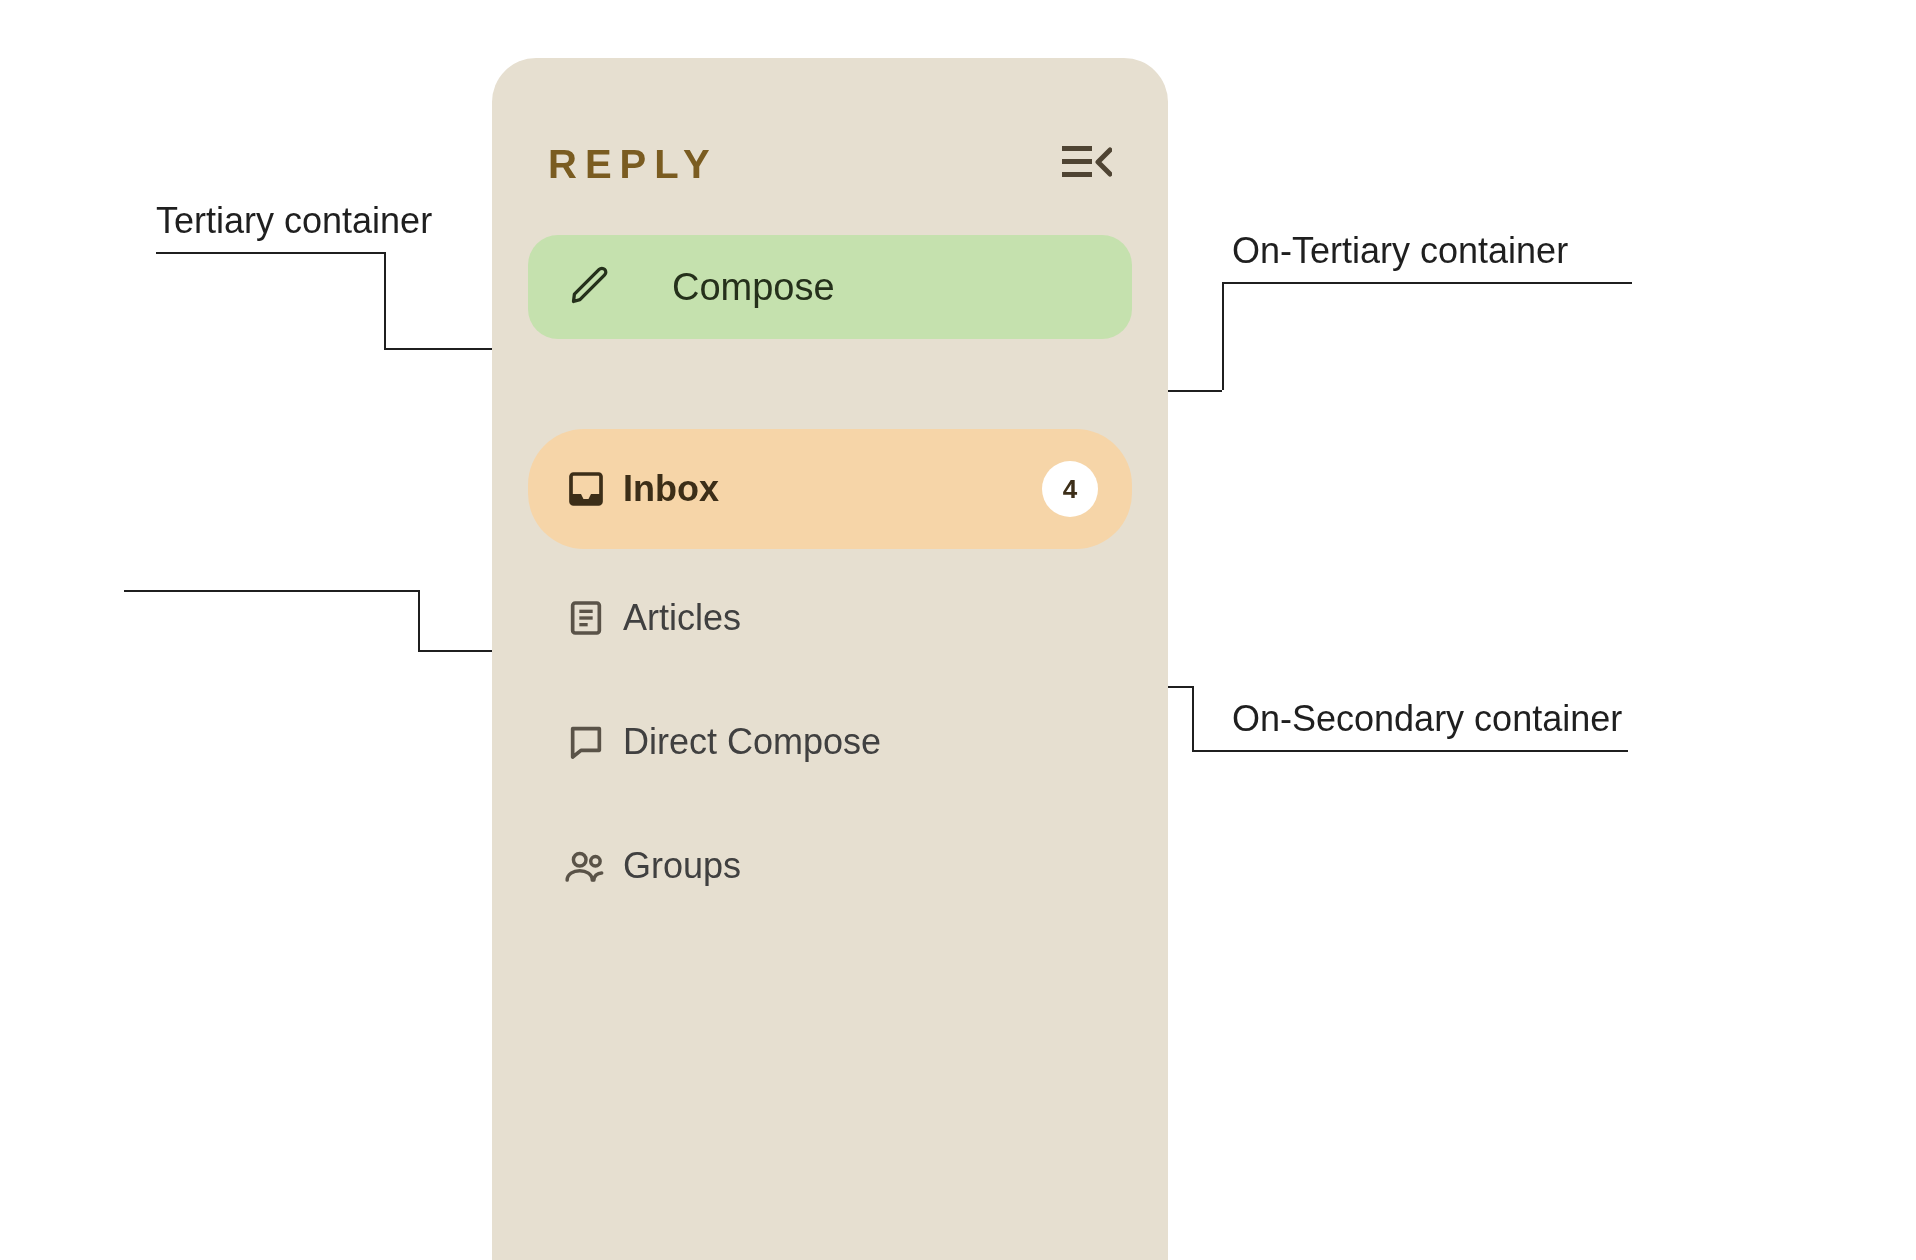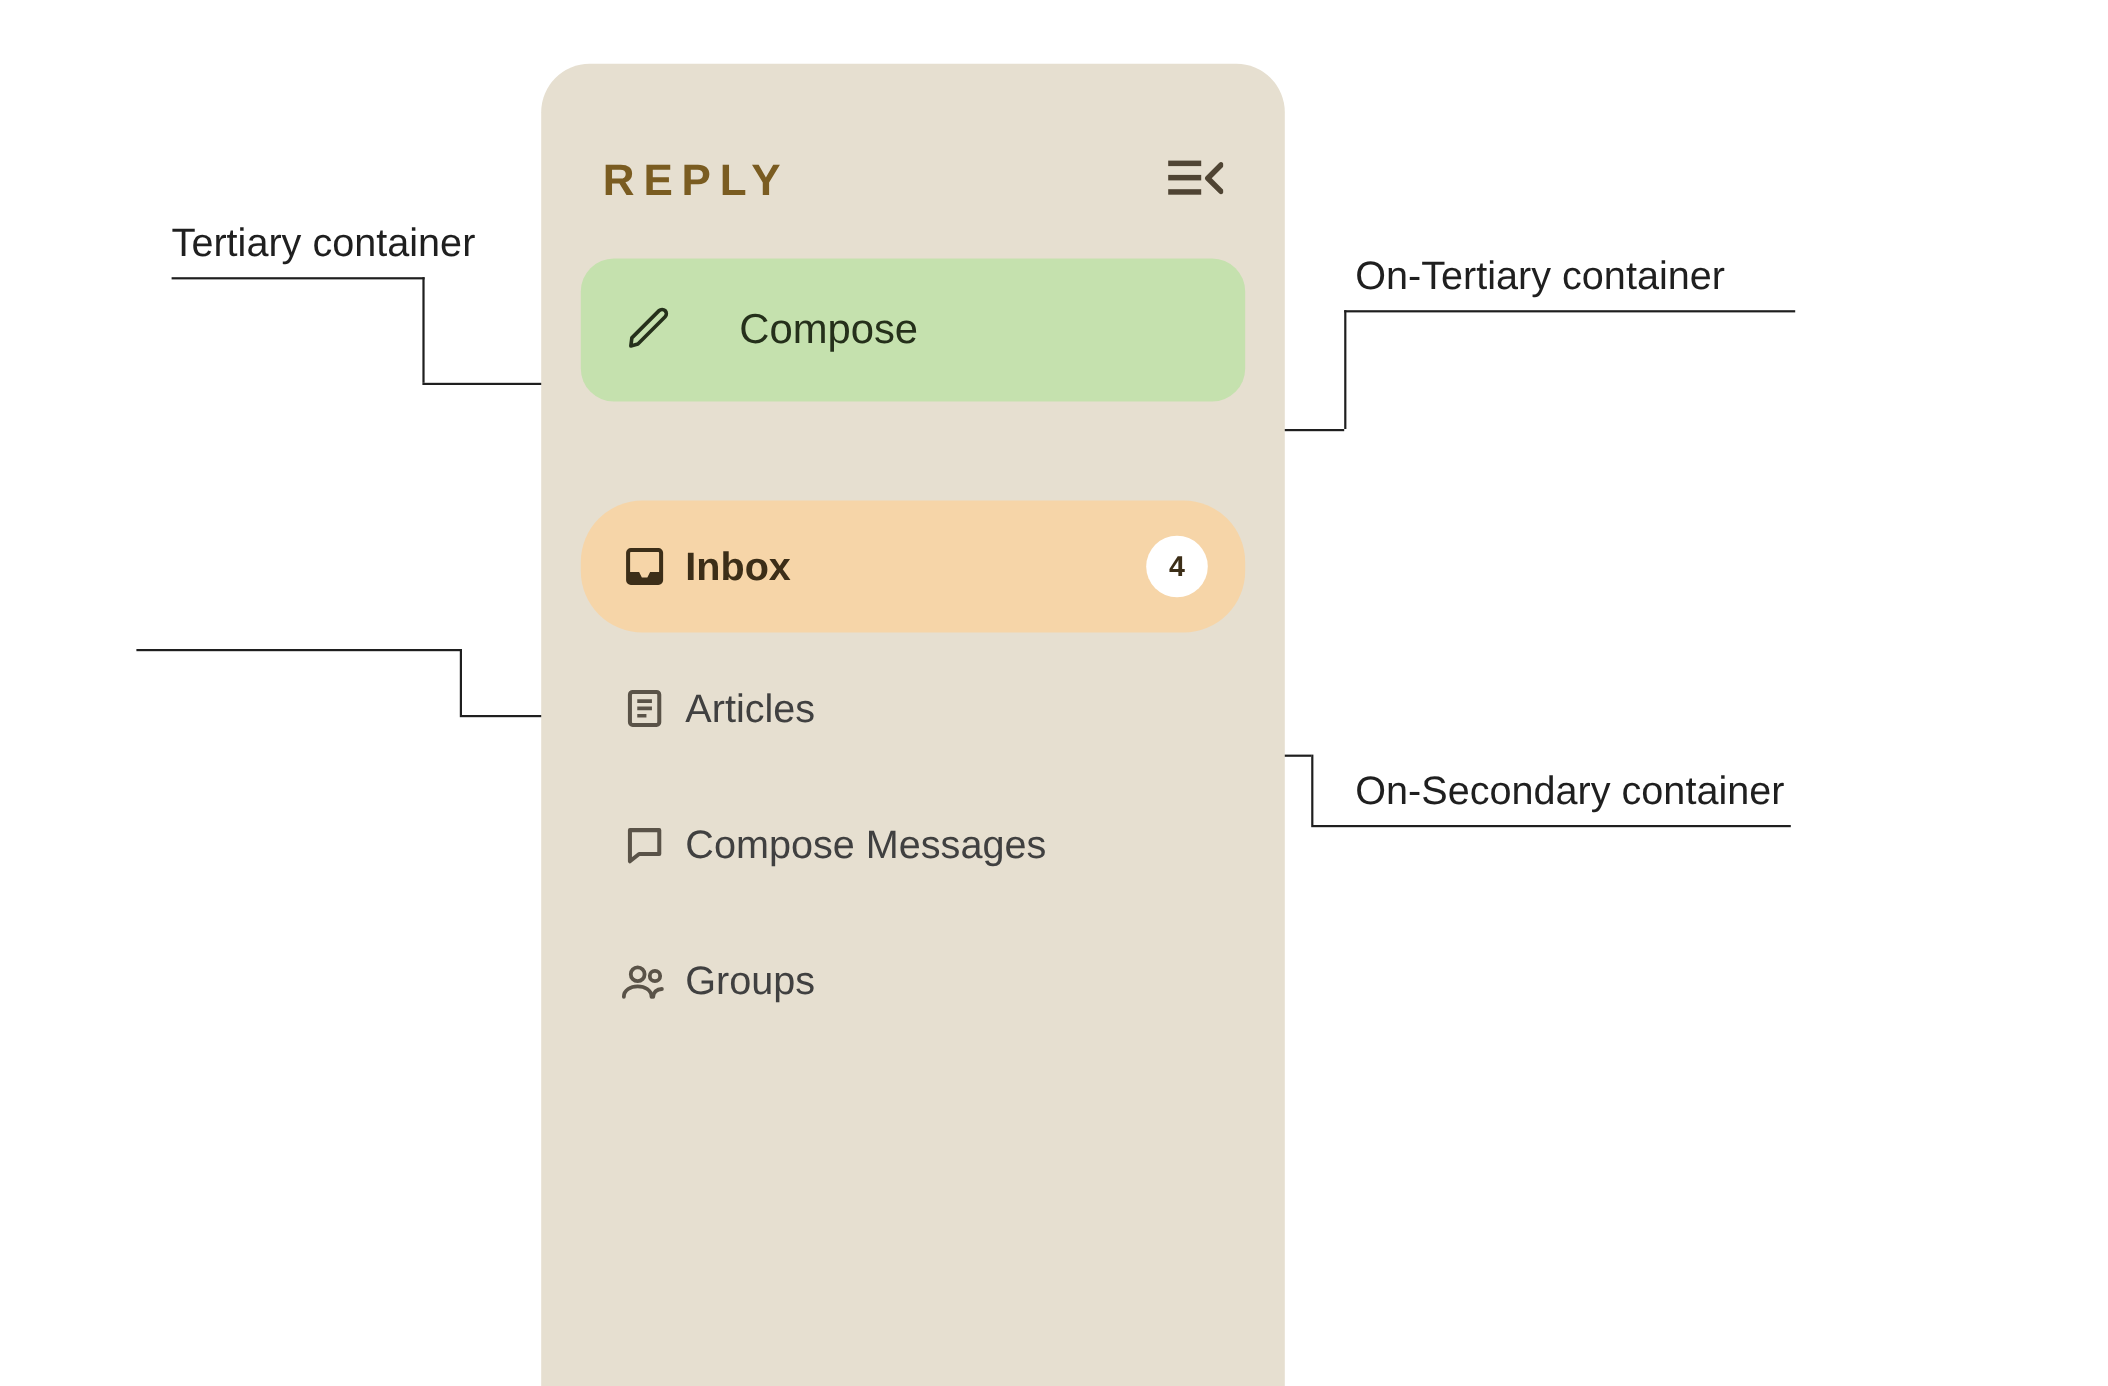--- a/index.html
+++ b/index.html
@@ -30,21 +30,21 @@
     font-weight: 700;
     letter-spacing: 8px;
     color: #7A5C21;
   }
   .menu-collapse-icon svg { display: block; }
 
   .compose-btn {
     display: flex;
     align-items: center;
     gap: 60px;
-    height: 130px;
+    height: 104px;
     background: #C5E1AE;
     border-radius: 30px;
     padding: 0 40px;
     margin: 0 6px 90px 6px;
   }
   .compose-btn .lbl {
     font-size: 38px;
     font-weight: 500;
     color: #25301B;
   }
@@ -168,21 +168,21 @@
       </span>
       <span class="lbl">Articles</span>
     </div>
 
     <div class="nav-item">
       <span class="icon-slot">
         <svg width="40" height="40" viewBox="0 0 24 24" fill="none">
           <path d="M4 4 H20 V17 H9 L4 21 V4 Z" stroke="#5A5348" stroke-width="2.2" stroke-linejoin="round"></path>
         </svg>
       </span>
-      <span class="lbl">Compose Messages</span>
+      <span class="lbl">Direct Compose</span>
     </div>
 
     <div class="nav-item">
       <span class="icon-slot">
         <svg width="44" height="40" viewBox="0 0 28 24" fill="none">
           <circle cx="10" cy="8" r="4" stroke="#5A5348" stroke-width="2.2"></circle>
           <circle cx="20" cy="9" r="3" stroke="#5A5348" stroke-width="2.2"></circle>
           <path d="M2 21 C2 17 6 15 10 15 C14 15 18 17 18 21" stroke="#5A5348" stroke-width="2.2" stroke-linecap="round"></path>
           <path d="M19 21 C19 18.5 21 16.5 24 16.5" stroke="#5A5348" stroke-width="2.2" stroke-linecap="round"></path>
         </svg>

